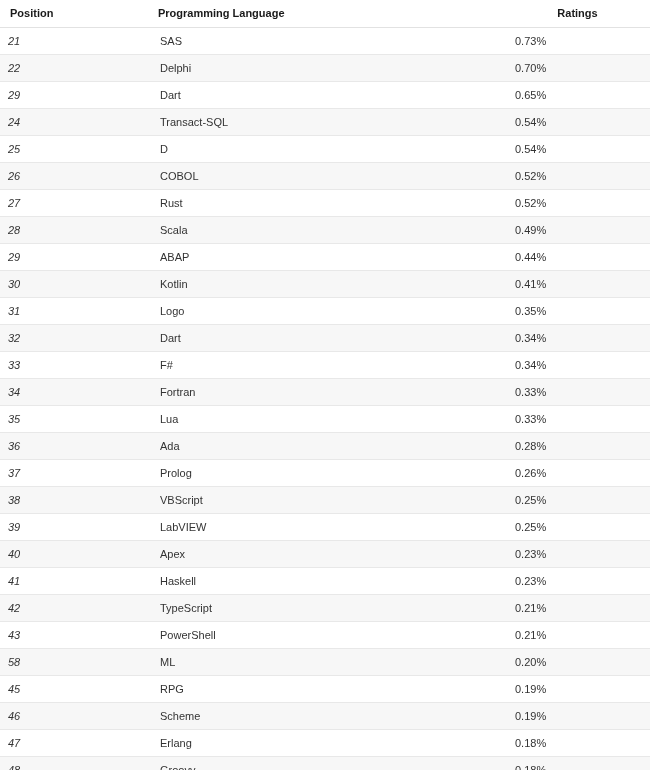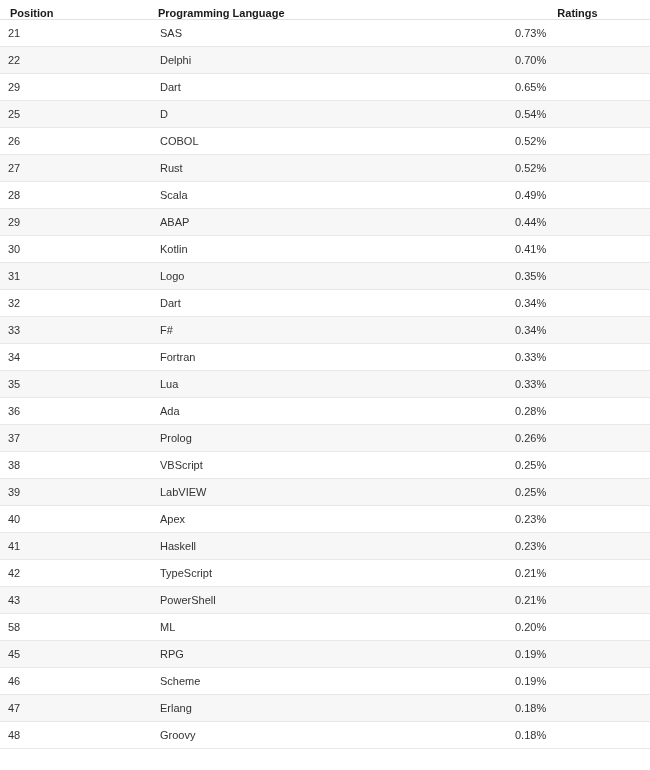--- a/index.html
+++ b/index.html
@@ -18,21 +18,21 @@
   .ranking-table {
     width: 650px;
     border-collapse: collapse;
     table-layout: fixed;
   }
   .ranking-table th {
     text-align: left;
     font-weight: bold;
     font-size: 11px;
     color: #1a1a1a;
-    padding: 7px 8px 0 8px;
+    padding: 7px 8px 8px 8px;
     background: #ffffff;
     border-bottom: 1px solid #e2e2e2;
     vertical-align: middle;
   }
   .ranking-table td {
     font-size: 11px;
     color: #333333;
     padding: 7px 8px;
     border-bottom: 1px solid #e8e8e8;
     vertical-align: middle;
@@ -42,21 +42,21 @@
   }
   .ranking-table tbody tr:nth-child(odd) td {
     background: #ffffff;
   }
   .ranking-table tbody tr:nth-child(even) td {
     background: #f7f7f7;
   }
   col.col-position { width: 152px; }
   col.col-language { width: 355px; }
   col.col-rating  { width: 143px; }
-  .cell-position { padding-left: 10px; }
+  .cell-position { padding-left: 10px; font-style: italic; }
   .cell-language { padding-left: 6px; margin-left: 16px; }
   .cell-rating { padding-left: 6px; margin-left: 46px; }
   th.head-position { padding-left: 10px; }
   th.head-language { padding-left: 6px; margin-left: 42px; }
   th.head-rating { padding-left: 6px; text-align: center; }
 </style>
 </head>
 <body>
 
 <table class="ranking-table">
@@ -82,20 +82,25 @@
         <td class="cell-position">22</td>
         <td class="cell-language">Delphi</td>
         <td class="cell-rating">0.70%</td>
       </tr>
       <tr>
         <td class="cell-position">29</td>
         <td class="cell-language">Dart</td>
         <td class="cell-rating">0.65%</td>
       </tr>
       <tr>
+        <td class="cell-position">24</td>
+        <td class="cell-language">Transact-SQL</td>
+        <td class="cell-rating">0.54%</td>
+      </tr>
+      <tr>
         <td class="cell-position">25</td>
         <td class="cell-language">D</td>
         <td class="cell-rating">0.54%</td>
       </tr>
       <tr>
         <td class="cell-position">26</td>
         <td class="cell-language">COBOL</td>
         <td class="cell-rating">0.52%</td>
       </tr>
       <tr>

